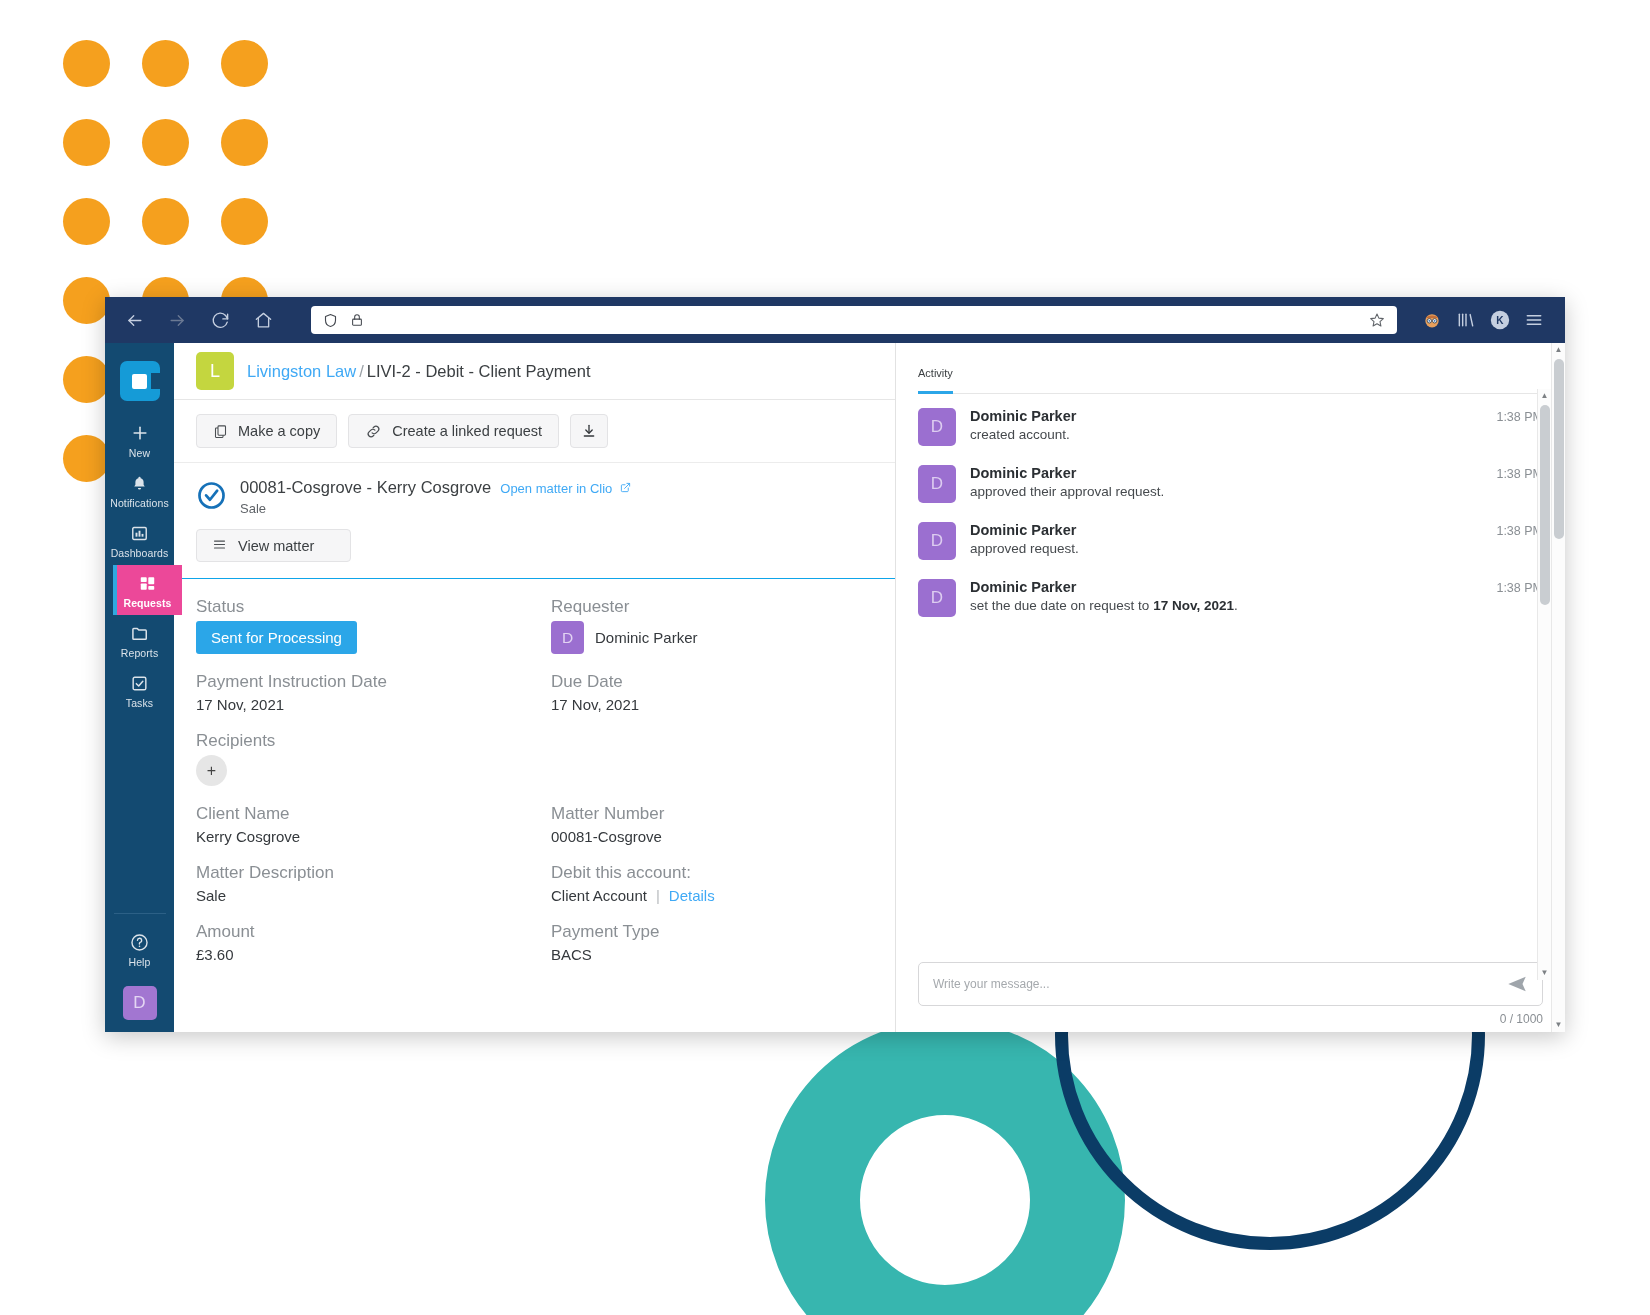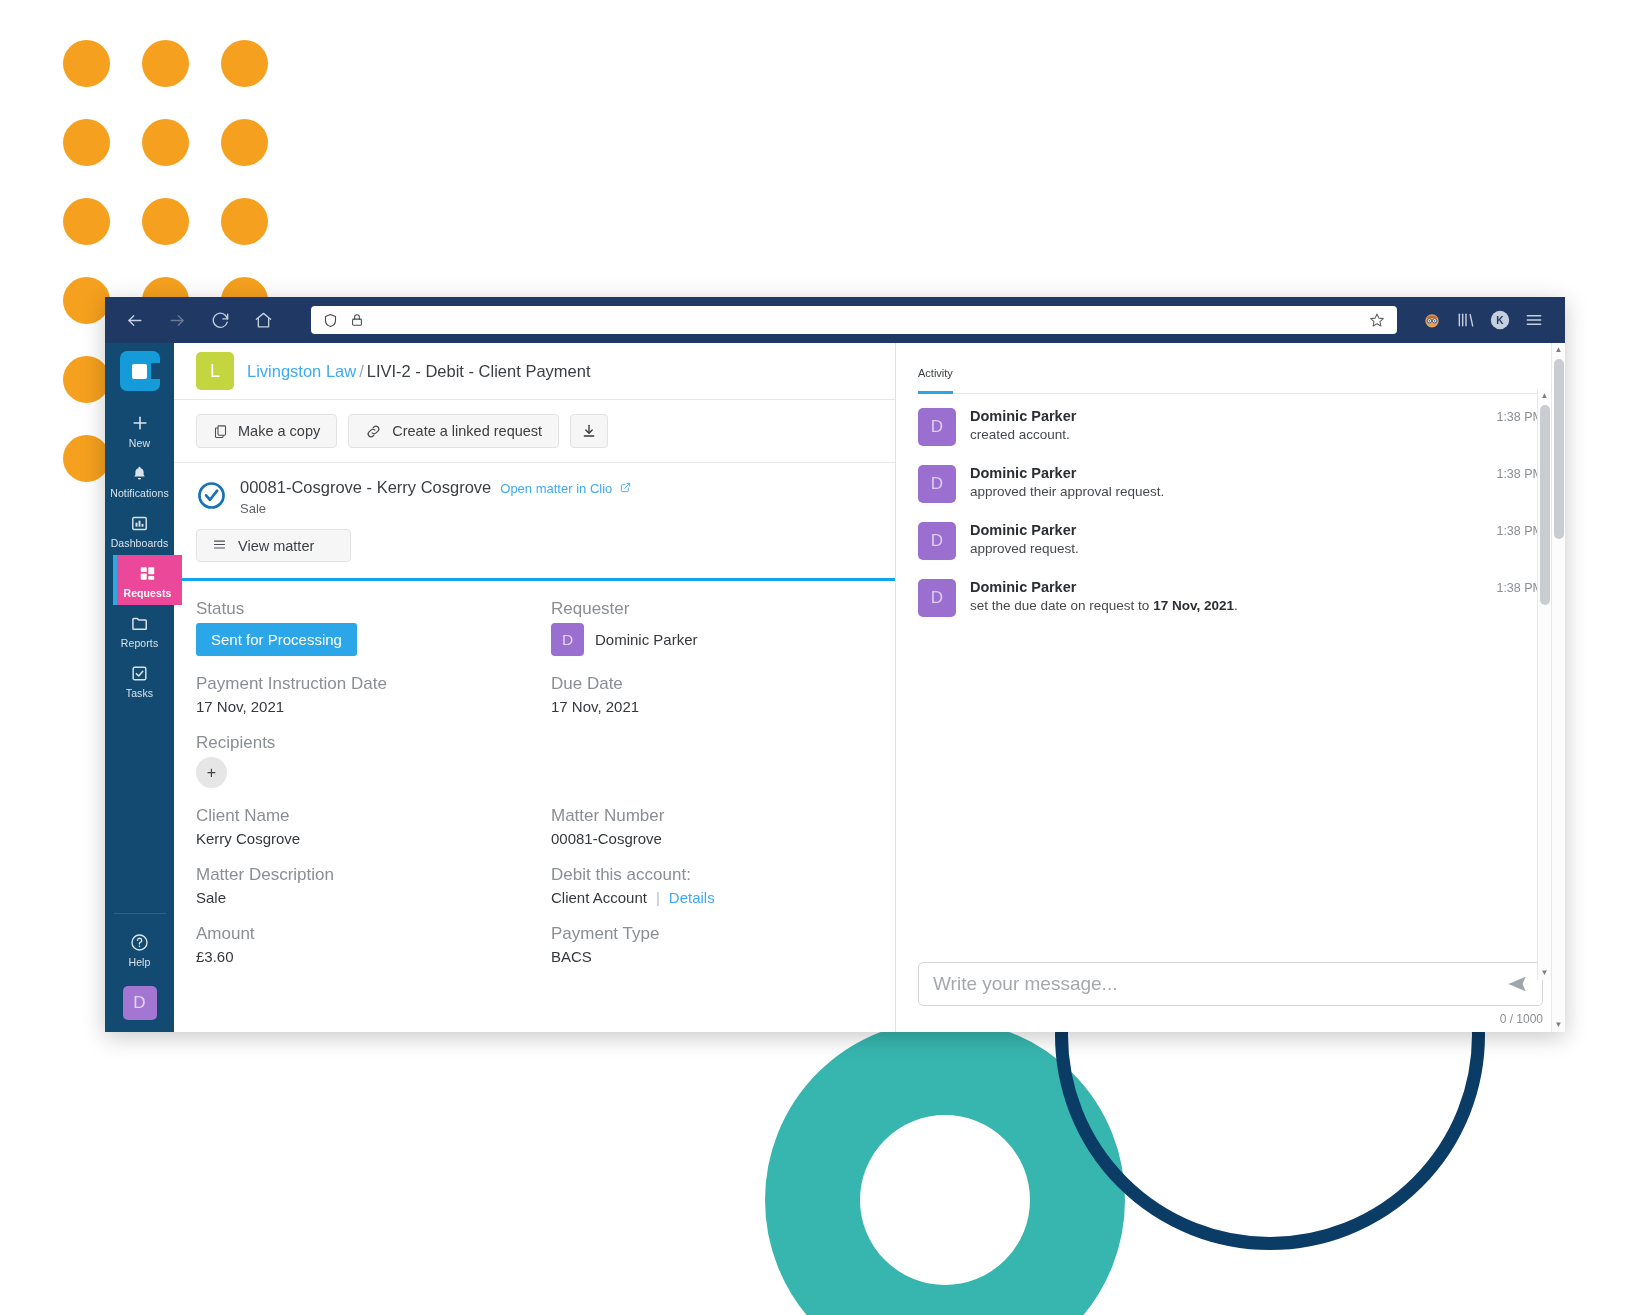--- a/index.html
+++ b/index.html
@@ -63,21 +63,21 @@
     justify-content: center; color: #c5cfe0;
   }
 
   
   #winbody { flex: 1; display: flex; min-height: 0; }
 
   
   #sidebar {
     width: 69px; background: #134A71; flex: none;
     display: flex; flex-direction: column; align-items: center;
-    padding-top: 8px;
+    padding-top: 18px;
   }
   #applogo {
     width: 40px; height: 40px; border-radius: 7px; background: #159BD7;
     display: flex; align-items: center; justify-content: center;
     margin-bottom: 14px; position: relative;
   }
   #applogo .inner {
     width: 15px; height: 15px; background: #fff; border-radius: 2px;
   }
   #applogo .notch {
@@ -136,21 +136,21 @@
   }
   .tbtn {
     height: 34px; background: #f6f6f7; border: 1px solid #e3e3e5;
     border-radius: 4px; display: flex; align-items: center; gap: 10px;
     padding: 0 16px; font-size: 14.5px; color: #3c4043; cursor: pointer;
   }
   .tbtn.icon-only { padding: 0 10px; }
   .tbtn svg { display: block; }
 
   
-  #mattercard { padding: 15px 22px 16px; border-bottom: 3px solid #0ea5e9; }
+  #mattercard { padding: 15px 22px 16px; border-bottom: 1px solid #0ea5e9; }
   #matterrow { display: flex; align-items: flex-start; gap: 13px; }
   #check-ico { margin-top: 2px; }
   #matter-title { font-size: 16.5px; color: #3c4043; }
   #matter-link {
     font-size: 13px; color: #3FA9F5; margin-left: 9px; cursor: pointer;
     white-space: nowrap;
   }
   #matter-sub { font-size: 13px; color: #5f6368; margin-top: 4px; }
   #ledgerbtn {
     margin-top: 13px; height: 33px; width: 155px;
@@ -209,21 +209,21 @@
   .act .atext { font-size: 13.5px; color: #45494d; margin-top: 3px; }
   .act .atext b { font-weight: bold; color: #2b2f33; }
   .act .atime { font-size: 12.5px; color: #8a8f94; flex: none; padding-top: 2px; }
 
   #composer { flex: none; padding: 0 22px 6px; }
   #msgbox {
     height: 44px; border: 1px solid #d7d7d9; border-radius: 5px;
     display: flex; align-items: center; padding: 0 14px;
   }
   #msginput {
-    flex: 1; border: none; outline: none; font-size: 19px; color: #ef4444;
+    flex: 1; border: none; outline: none; font-size: 12px; color: #ef4444;
     font-family: "Liberation Sans", sans-serif; background: transparent;
   }
   #msginput::placeholder { color: #a5a9ad; }
   #sendbtn { color: #9aa0a6; cursor: pointer; display:flex; align-items:center; }
   #charcount { text-align: right; font-size: 12px; color: #8a8f94; margin-top: 6px; }
 
   
   .sbar {
     position: absolute; width: 14px; background: #fcfcfc;
     border-left: 1px solid #e8e8e8; display: flex; flex-direction: column;

